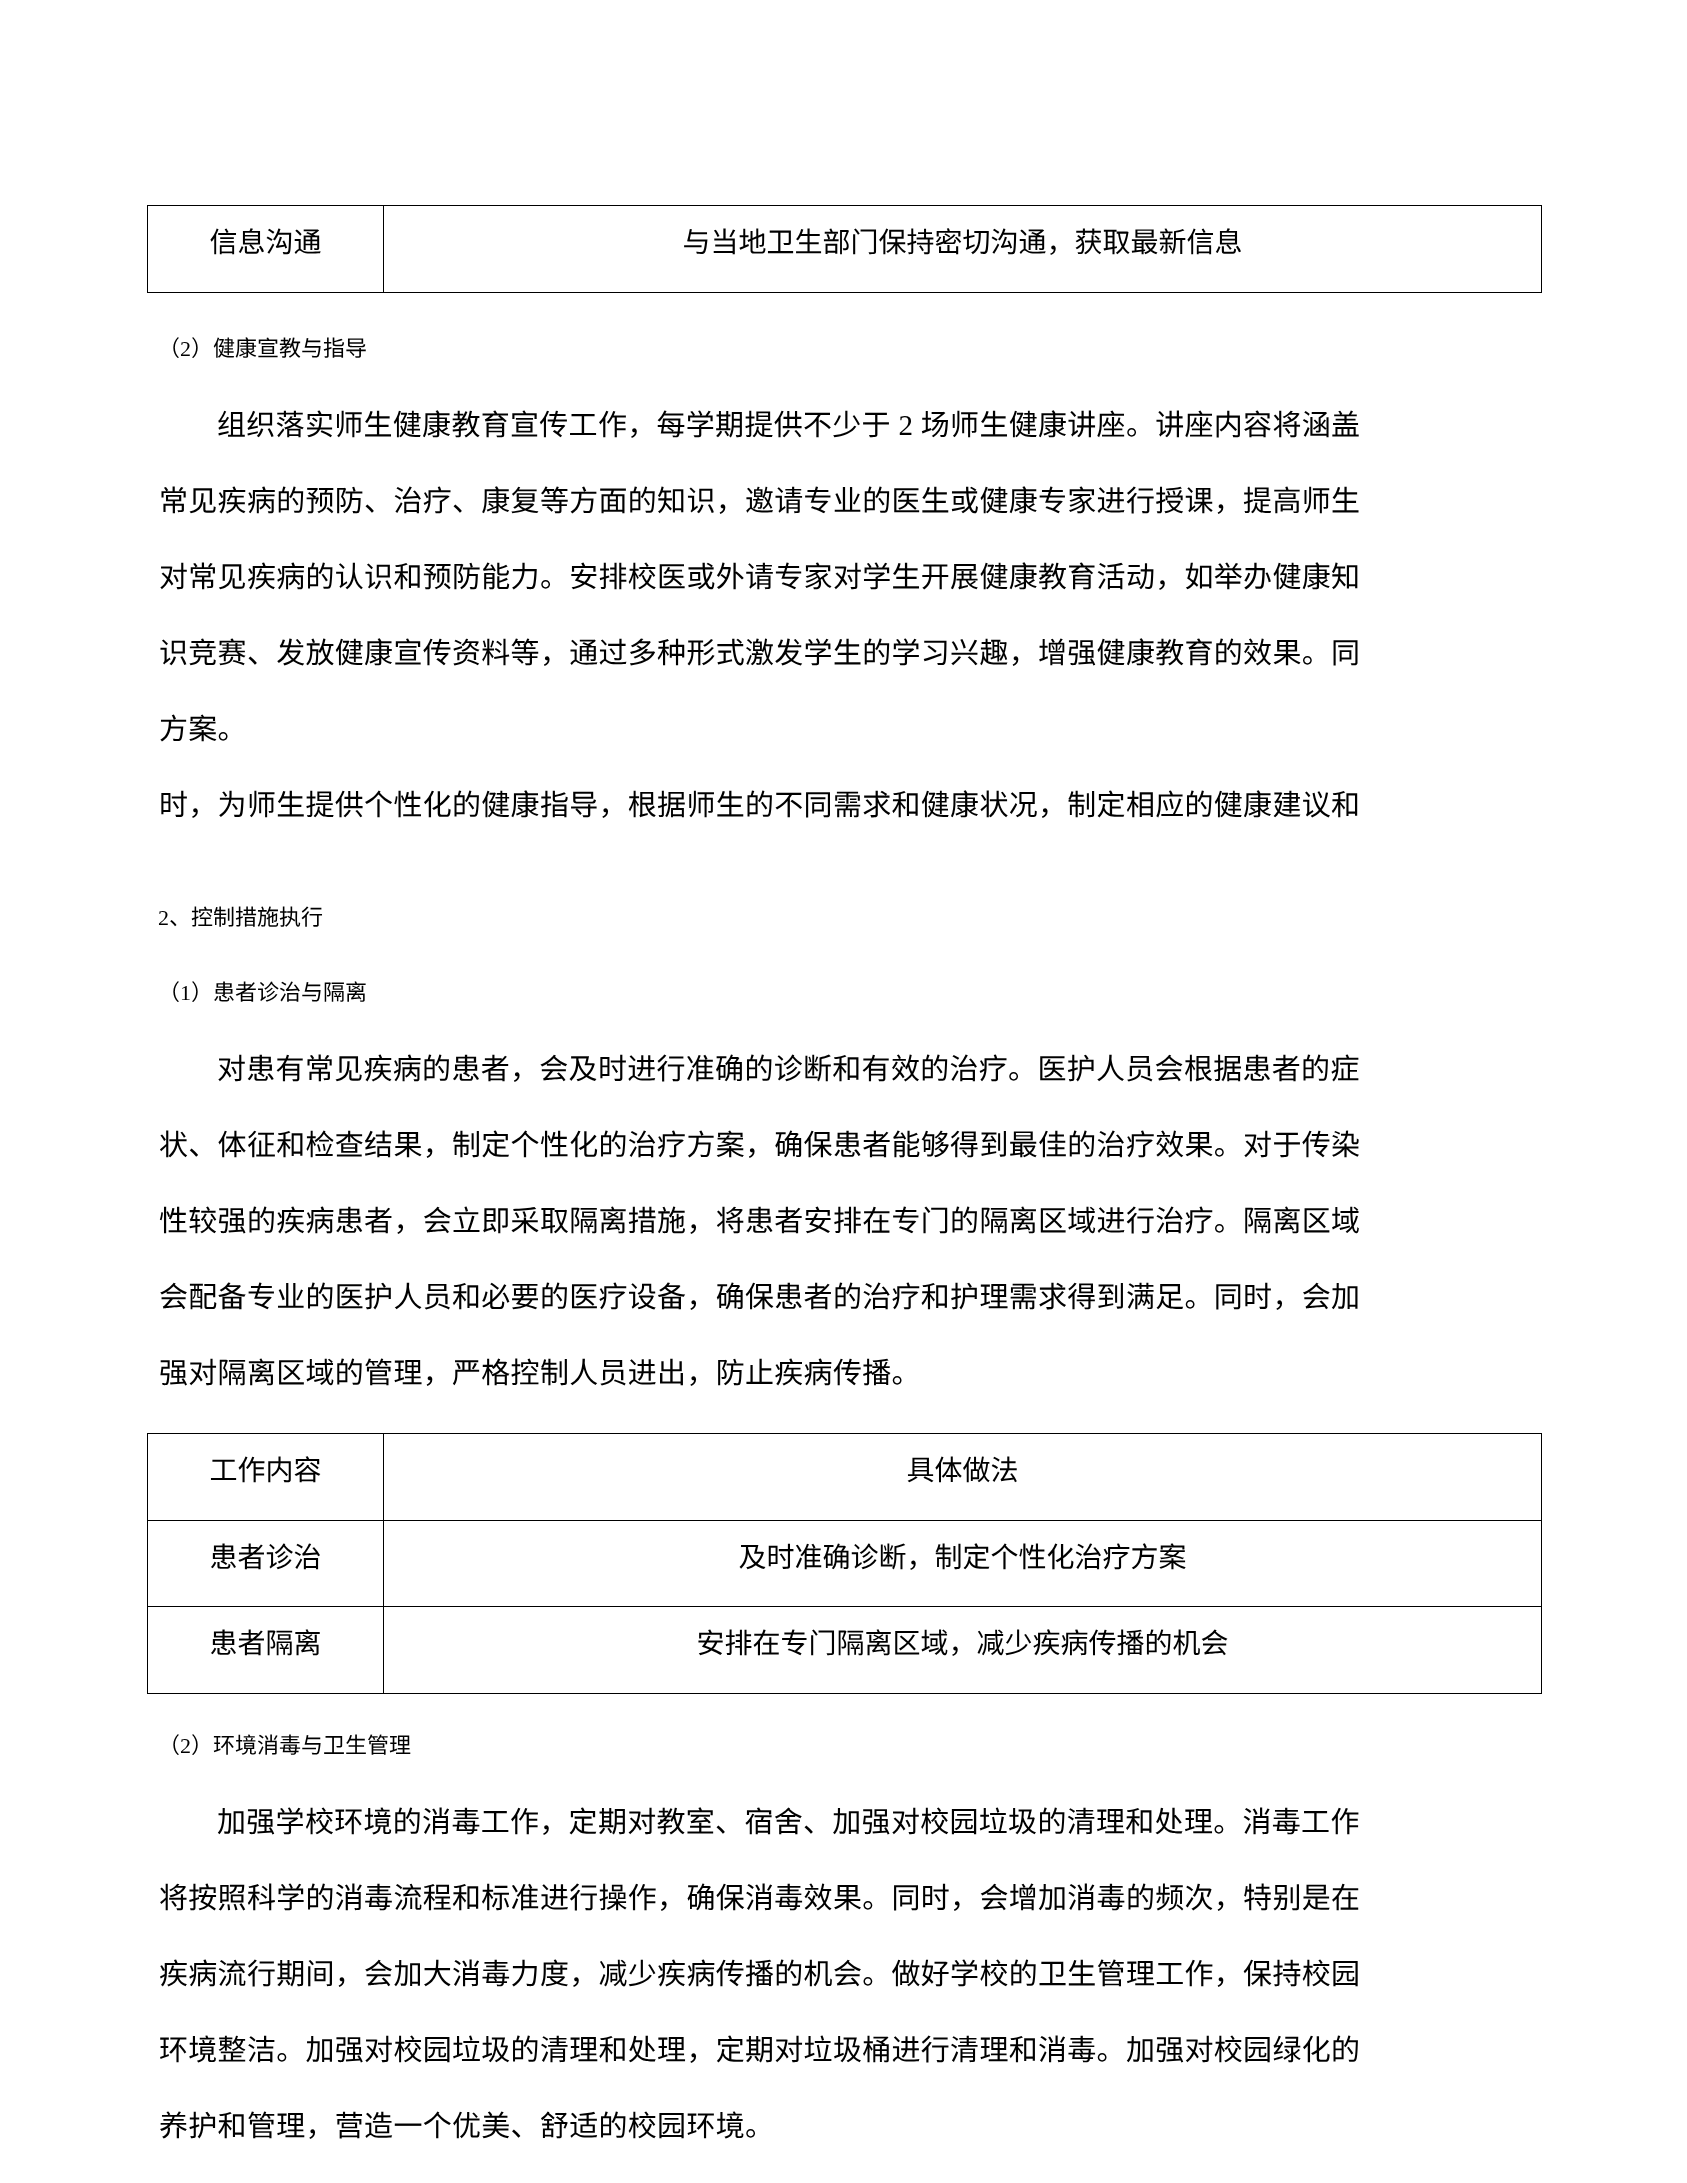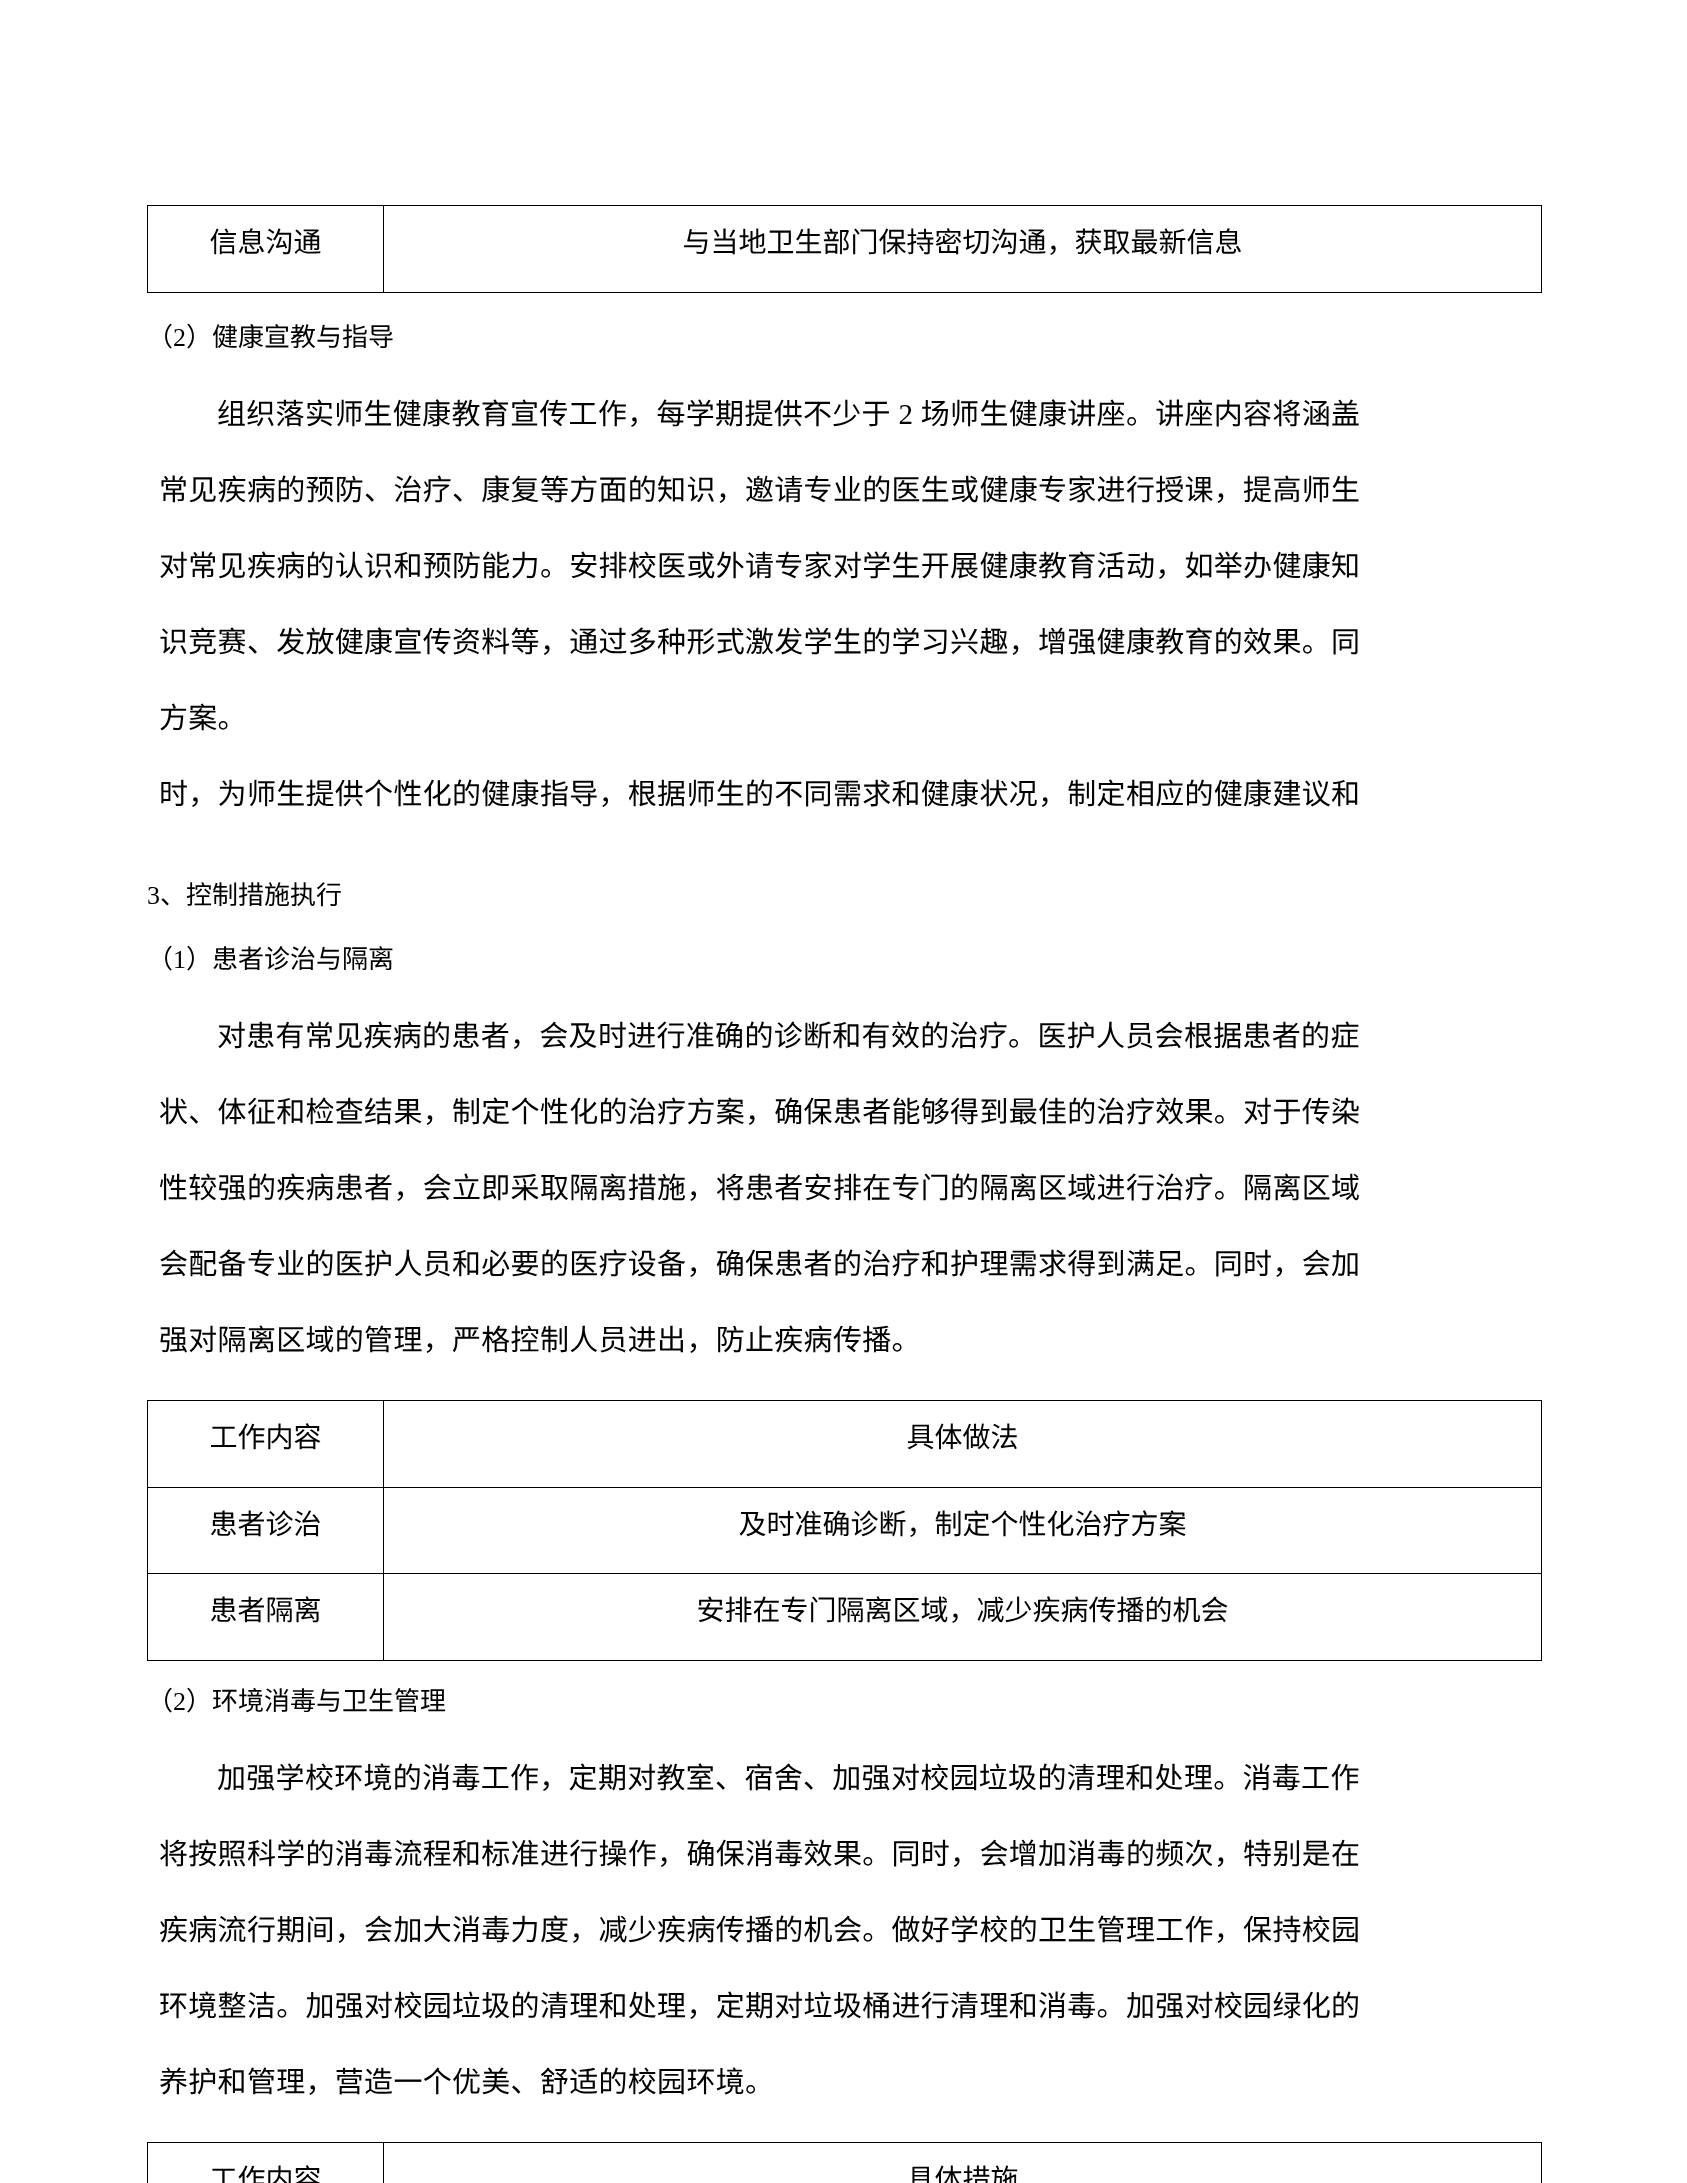--- a/index.html
+++ b/index.html
@@ -56,23 +56,23 @@
     font-size: 29px;
     line-height: 64px;
     margin: 12px;
     text-align: justify;
     text-justify: inter-ideograph;
     letter-spacing: 0.3px;
     white-space: normal;
   }
   p.para.indent { text-indent: 58px; }
   p.heading {
-    font-size: 26px;
+    font-size: 22px;
     line-height: 64px;
-    margin: 0;
+    margin: 11px;
     text-align: left;
   }
   .spacer-14 { height: 9.3px; }
   .spacer-20 { height: 13.2px; }
   .spacer-24 { height: 16px; }
   .spacer-40 { height: 26.5px; }
   .top-gap   { height: 189px; }
   .nowrap-line { white-space: nowrap; }
 </style>
 </head>
@@ -100,21 +100,21 @@
 
     <p class="para indent nowrap-line">组织落实师生健康教育宣传工作，每学期提供不少于 2 场师生健康讲座。讲座内容将涵盖</p>
     <p class="para nowrap-line">常见疾病的预防、治疗、康复等方面的知识，邀请专业的医生或健康专家进行授课，提高师生</p>
     <p class="para nowrap-line">对常见疾病的认识和预防能力。安排校医或外请专家对学生开展健康教育活动，如举办健康知</p>
     <p class="para nowrap-line">识竞赛、发放健康宣传资料等，通过多种形式激发学生的学习兴趣，增强健康教育的效果。同</p>
     <p class="para nowrap-line">方案。</p>
     <p class="para nowrap-line">时，为师生提供个性化的健康指导，根据师生的不同需求和健康状况，制定相应的健康建议和</p>
 
     <div class="spacer-40"></div>
 
-    <p class="heading">3、控制措施执行</p>
+    <p class="heading">2、控制措施执行</p>
 
     <p class="heading">（1）患者诊治与隔离</p>
 
     <p class="para indent nowrap-line">对患有常见疾病的患者，会及时进行准确的诊断和有效的治疗。医护人员会根据患者的症</p>
     <p class="para nowrap-line">状、体征和检查结果，制定个性化的治疗方案，确保患者能够得到最佳的治疗效果。对于传染</p>
     <p class="para nowrap-line">性较强的疾病患者，会立即采取隔离措施，将患者安排在专门的隔离区域进行治疗。隔离区域</p>
     <p class="para nowrap-line">会配备专业的医护人员和必要的医疗设备，确保患者的治疗和护理需求得到满足。同时，会加</p>
     <p class="para nowrap-line">强对隔离区域的管理，严格控制人员进出，防止疾病传播。</p>
 
     <div class="spacer-24"></div>

